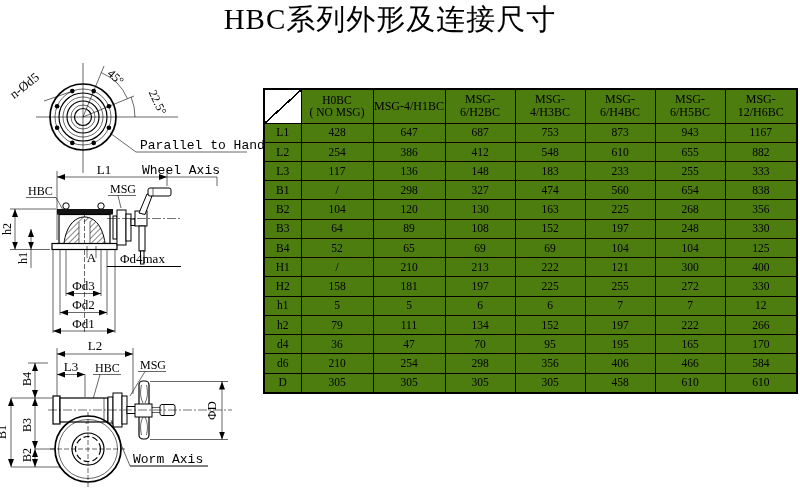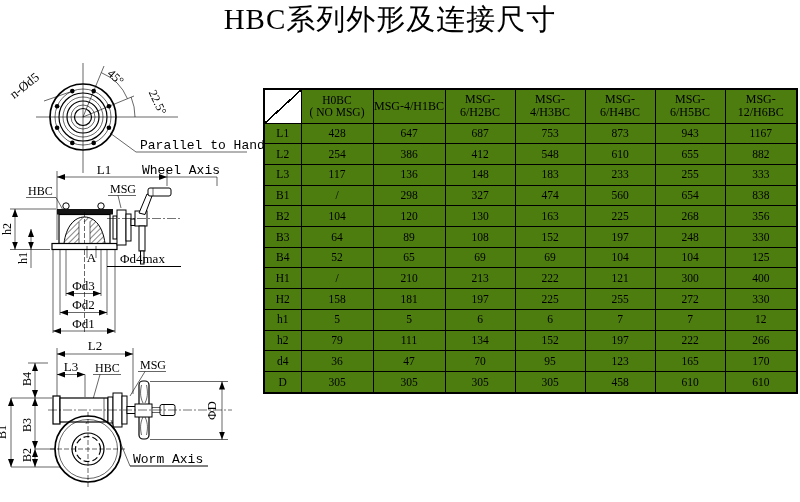--- a/index.html
+++ b/index.html
@@ -396,23 +396,33 @@
           <td>197</td>
           <td>222</td>
           <td>266</td>
         </tr>
         <tr>
           <td>d4</td>
           <td>36</td>
           <td>47</td>
           <td>70</td>
           <td>95</td>
-          <td>123</td>
+          <td>195</td>
           <td>165</td>
           <td>170</td>
+        </tr>
+        <tr>
+          <td>d6</td>
+          <td>210</td>
+          <td>254</td>
+          <td>298</td>
+          <td>356</td>
+          <td>406</td>
+          <td>466</td>
+          <td>584</td>
         </tr>
         <tr>
           <td>D</td>
           <td>305</td>
           <td>305</td>
           <td>305</td>
           <td>305</td>
           <td>458</td>
           <td>610</td>
           <td>610</td>

